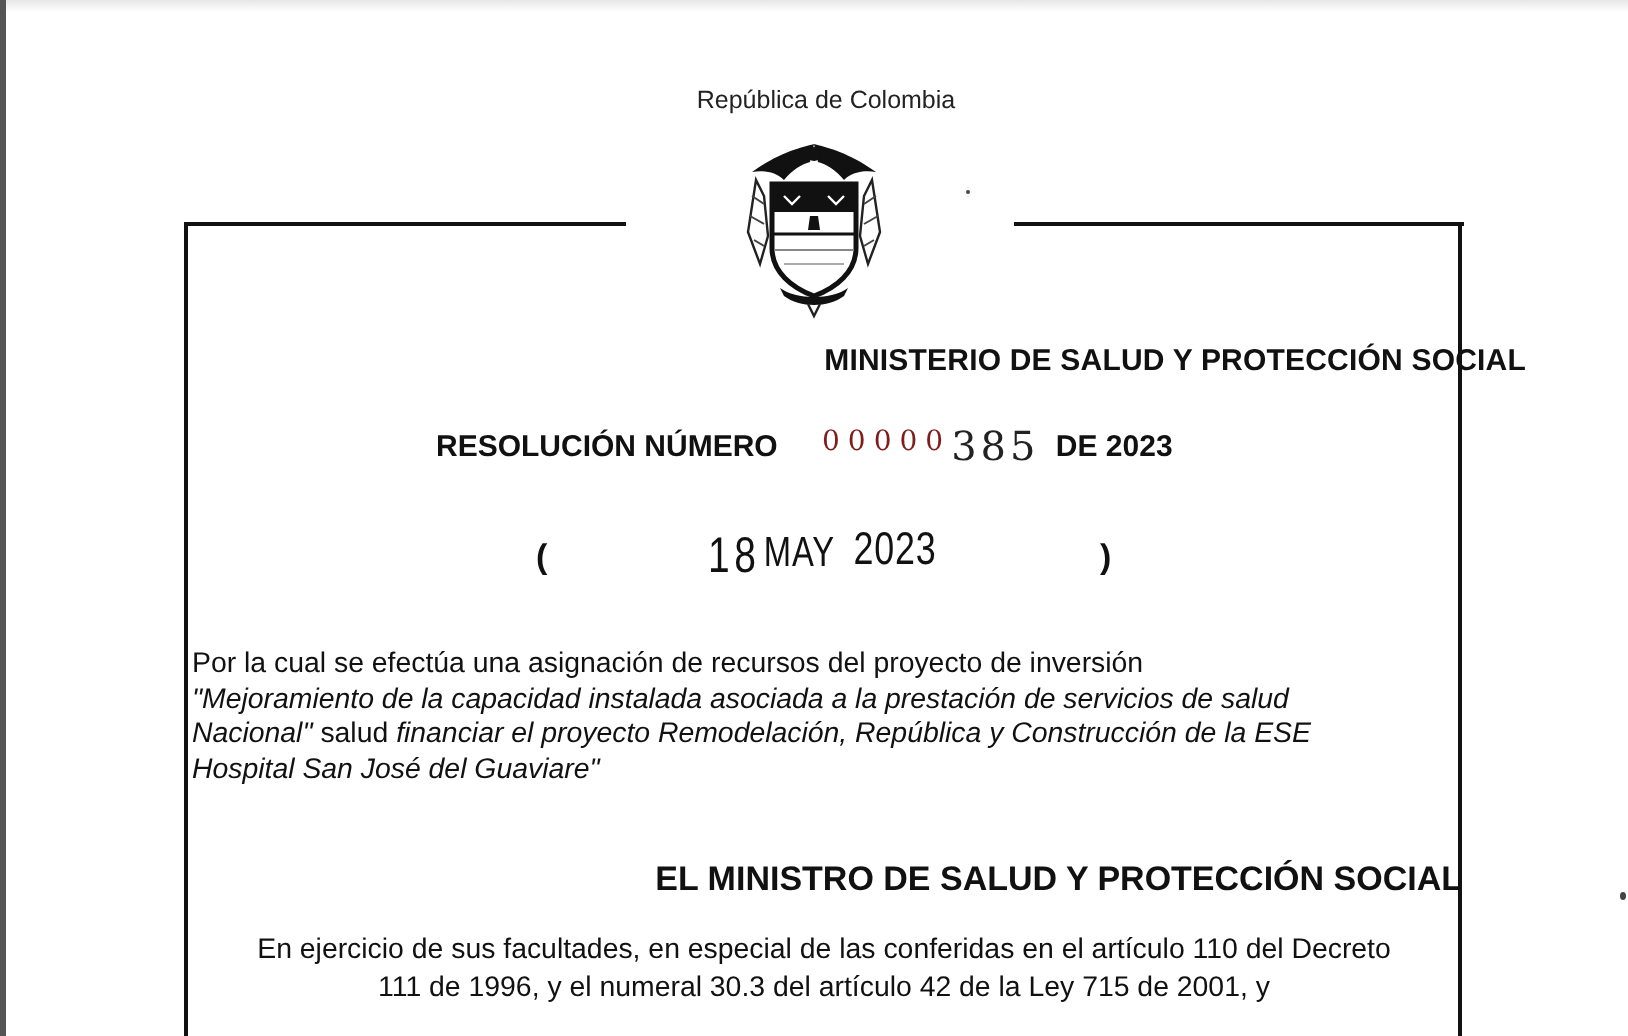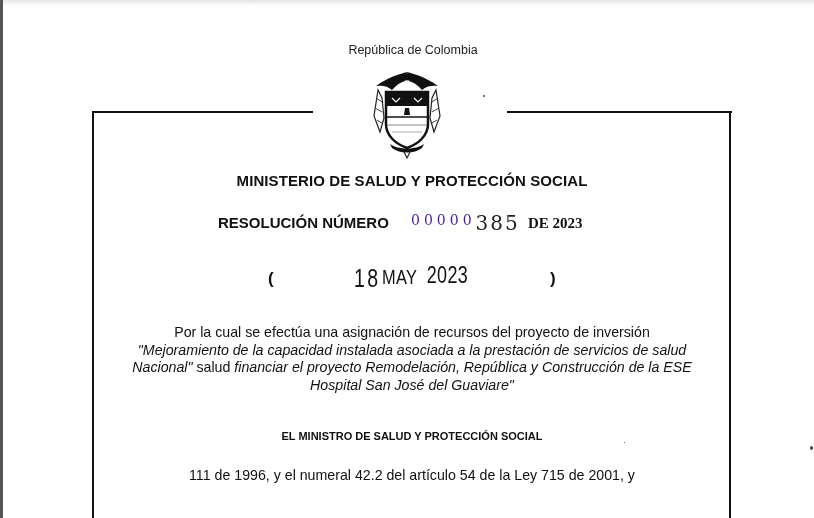--- a/index.html
+++ b/index.html
@@ -32,56 +32,56 @@
     }
     .frame-left {
       position: absolute; left: 92px; top: 111px; width: 0; height: 420px;
       border-left: 2.5px solid #111;
     }
     .frame-right {
       position: absolute; left: 729px; top: 111px; width: 0; height: 420px;
       border-left: 2.5px solid #111;
     }
     .ministry {
-      position: absolute; top: 172px; left: 93px; width: 638px; text-align: center;
-      font-weight: bold; font-size: 15px; letter-spacing: 0.1px;
+      position: absolute; top: 172px; left: 93px; width: 638px; text-align: right;
+      font-weight: bold; font-size: 15px; letter-spacing: 0.1px; padding-left: 32px;
     }
     .resolution {
       position: absolute; top: 209px; left: 218px; font-weight: bold; font-size: 15px;
       white-space: nowrap;
     }
     .resolution .res-num {
       display: inline-block; margin-left: 18px; font-family: "DejaVu Serif", serif;
       font-weight: normal; font-size: 20px; letter-spacing: 2px; color: #222;
       position: relative; top: 2px;
     }
-    .resolution .res-num .faded { color: #4c1d95; font-size: 14px; letter-spacing: 4px; position: relative; top: -5px; }
-    .resolution .res-year { margin-left: 4px; font-family: Liberation Serif, serif; }
+    .resolution .res-num .faded { color: #7f1d1d; font-size: 14px; letter-spacing: 4px; position: relative; top: -5px; }
+    .resolution .res-year { margin-left: 4px; }
     .paren-open {
       position: absolute; top: 269px; left: 268px; font-size: 17px; font-weight: bold;
     }
     .paren-close {
       position: absolute; top: 269px; left: 550px; font-size: 17px; font-weight: bold;
     }
     .date-stamp {
       position: absolute; top: 264px; left: 354px; font-family: "Liberation Sans Narrow", "Liberation Sans", sans-serif;
       font-size: 23px; transform: scaleX(0.78); transform-origin: left center; white-space: nowrap;
       letter-spacing: 0.5px;
     }
     .date-stamp .day { font-size: 25px; letter-spacing: 3px; }
     .date-stamp .month { font-size: 21px; margin-left: 2px; position: relative; top: -3px; }
     .date-stamp .year { font-size: 23px; margin-left: 12px; position: relative; top: -4px; }
     .subject {
-      position: absolute; top: 324px; left: 96px; width: 632px; text-align: center;
+      position: absolute; top: 324px; left: 96px; width: 632px; text-align: left;
       font-size: 14.2px; line-height: 17.5px;
     }
     .subject .it { font-style: italic; }
     .minister {
-      position: absolute; top: 430px; left: 93px; width: 638px; text-align: center;
-      font-weight: bold; font-size: 11px;
+      position: absolute; top: 430px; left: 93px; width: 638px; text-align: right;
+      font-weight: bold; font-size: 17px;
     }
     .considering {
       position: absolute; top: 466px; left: 96px; width: 632px; text-align: center;
       font-size: 14.2px; line-height: 19px;
     }
     .speck { position: absolute; background: #444; border-radius: 50%; }
   </style>
 </head>
 <body>
 
@@ -135,18 +135,19 @@
 <div class="subject">
   <div>Por la cual se efectúa una asignación de recursos del proyecto de inversión</div>
   <div class="it">"Mejoramiento de la capacidad instalada asociada a la prestación de servicios de salud</div>
   <div><span class="it">Nacional"</span><span> salud </span><span class="it">financiar el proyecto Remodelación, República y Construcción de la ESE</span></div>
   <div class="it">Hospital San José del Guaviare"</div>
 </div>
 
 <div class="minister">EL MINISTRO DE SALUD Y PROTECCIÓN SOCIAL</div>
 
 <div class="considering">
-  <div>111 de 1996, y el numeral 42.2 del artículo 54 de la Ley 715 de 2001, y</div>
+  <div>En ejercicio de sus facultades, en especial de las conferidas en el artículo 110 del Decreto</div>
+  <div>111 de 1996, y el numeral 30.3 del artículo 42 de la Ley 715 de 2001, y</div>
 </div>
 
 <div class="speck" style="left:483px;top:95px;width:2px;height:2px;"></div>
 <div class="speck" style="left:810px;top:446px;width:3px;height:4px;"></div>
 <div class="speck" style="left:624px;top:442px;width:1px;height:1px;"></div>
 
 </body></html>

